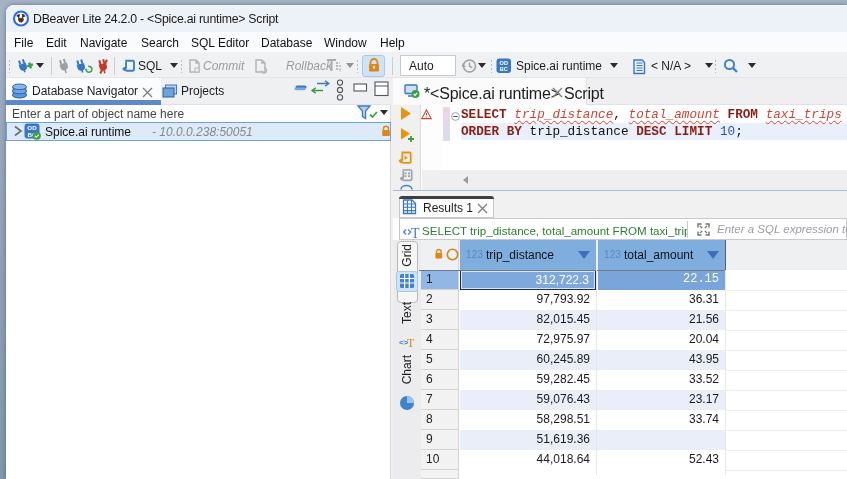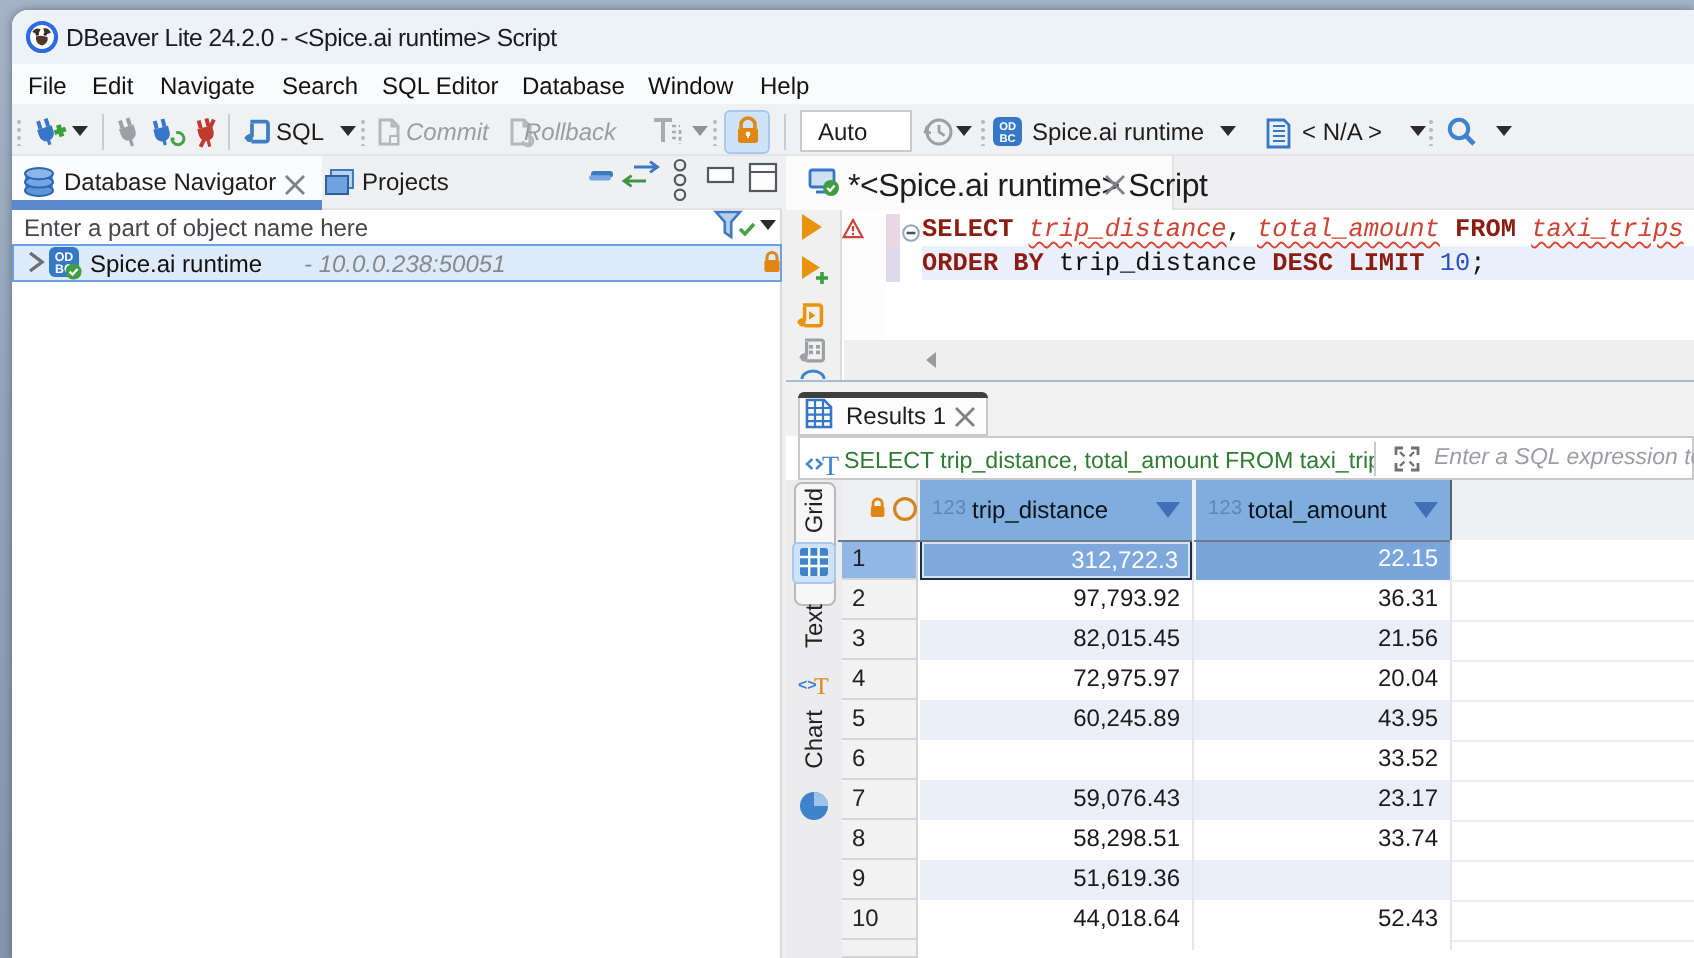--- a/index.html
+++ b/index.html
@@ -61,21 +61,21 @@
   .h123 { position:absolute; top:9px; font-size:10px; color:#5d87ba; letter-spacing:0.2px; }
   .hname { position:absolute; top:8px; font-size:12px; color:#10131a; }
   .sortdn { position:absolute; top:11px; width:0; height:0; border-left:6px solid transparent; border-right:6px solid transparent; border-top:8px solid #3f6fb5; }
   #gridbody { left:415px; top:265.3px; width:426px; height:208.7px; background:#fff; }
   .grow { position:absolute; left:0; width:426px; height:20px; }
   .rnum { position:absolute; left:0; top:0; width:38px; height:100%; background:#f2f2f3; border-right:1px solid #d4d4d6; border-bottom:1px solid #d4d4d6; font-size:12px; color:#222; padding-left:5px; line-height:19.6px; }
   .c1 { position:absolute; left:39px; top:0; width:136px; height:100%; font-size:12px; color:#1a1a1a; text-align:right; padding-right:6px; line-height:19.6px; }
   .c2 { position:absolute; left:177px; top:0; width:127px; height:100%; font-size:12px; color:#1a1a1a; text-align:right; padding-right:6px; line-height:19.6px; }
   .stripe { background:linear-gradient(90deg, rgba(0,0,0,0) 39px, #e9eef8 39px, #e9eef8 304px, rgba(0,0,0,0) 304px); }
   .sel .c1 { background:#7fa9dd; color:#fff; border:1px solid #1d2e4d; box-shadow:inset 0 0 0 1px #d7e4f4; line-height:18px; }
-  .sel .c2 { background:#79a5da; color:#fff; }
+  .sel .c2 { background:#79a5da; color:#fff;font-family:Liberation Mono, monospace; }
   .sel .rnum { background:#92b7e4; }
   svg { position:absolute; overflow:visible; }
 </style>
 </head>
 <body>
 <div id="win">
   <div class="abs" id="titlebar"></div>
   <div class="abs" id="titletext">DBeaver Lite 24.2.0 - &lt;Spice.ai runtime&gt; Script</div>
   <div class="abs" id="menubar">
     <span class="mi" style="left:8px">File</span>
@@ -154,20 +154,21 @@
         <div class="c1">72,975.97</div>
         <div class="c2">20.04</div>
       </div>
     <div class="grow stripe" style="top:80.0px;height:20px">
         <div class="rnum">5</div>
         <div class="c1">60,245.89</div>
         <div class="c2">43.95</div>
       </div>
     <div class="grow" style="top:100.0px;height:20px">
         <div class="rnum">6</div>
+        <div class="c1">59,282.45</div>
         <div class="c2">33.52</div>
       </div>
     <div class="grow stripe" style="top:120.0px;height:20px">
         <div class="rnum">7</div>
         <div class="c1">59,076.43</div>
         <div class="c2">23.17</div>
       </div>
     <div class="grow" style="top:140.0px;height:20px">
         <div class="rnum">8</div>
         <div class="c1">58,298.51</div>
@@ -234,21 +235,21 @@
   <div class="grip" style="left:174px;top:54px"></div>
   <svg width="14" height="16" style="left:181px;top:53px">
     <path d="M3 2 h6 l3 3 v9 h-9 Z M9 2 v3 h3" fill="none" stroke="#b4b7bb" stroke-width="1.5"></path>
     <rect x="8" y="10" width="4" height="4" fill="#eff1f3" stroke="#b4b7bb"></rect>
   </svg>
   <span class="tbtext tbgray" style="left:197px">Commit</span>
   <svg width="14" height="16" style="left:247px;top:53px">
     <path d="M3 2 h6 l3 3 v9 h-9 Z M9 2 v3 h3" fill="none" stroke="#b4b7bb" stroke-width="1.5"></path>
     <path d="M11 10 a2.5 2.5 0 1 1 -2.5 2.5" fill="none" stroke="#b4b7bb" stroke-width="1.3"></path>
   </svg>
-  <span class="tbtext tbgray" style="left:256px">Rollback</span>
+  <span class="tbtext tbgray" style="left:280px">Rollback</span>
   <svg width="18" height="18" style="left:319px;top:52px">
     <path d="M2 3 h9 M6.5 3 v11" stroke="#a8abaf" stroke-width="2"></path>
     <path d="M11 6 h4 M11 9 h3 M11 12 h2 M15 8 v7" stroke="#a8abaf" stroke-width="1.3" stroke-dasharray="2 1.4"></path>
   </svg>
   <div class="dn dngray" style="left:340px;top:58px"></div>
   <div class="grip" style="left:350px;top:54px"></div>
   <div class="abs" style="left:356px;top:50px;width:23px;height:22px;background:#cfe3f8;border:1px solid #a9c8ec;border-radius:3px"></div>
   <svg width="14" height="15" style="left:361px;top:53px">
     <path d="M3.5 6 v-1.5 a3.5 3.5 0 0 1 7 0 V6" fill="none" stroke="#e08614" stroke-width="1.8"></path>
     <rect x="2" y="6" width="10" height="7.5" rx="1.2" fill="#e08614"></rect>

